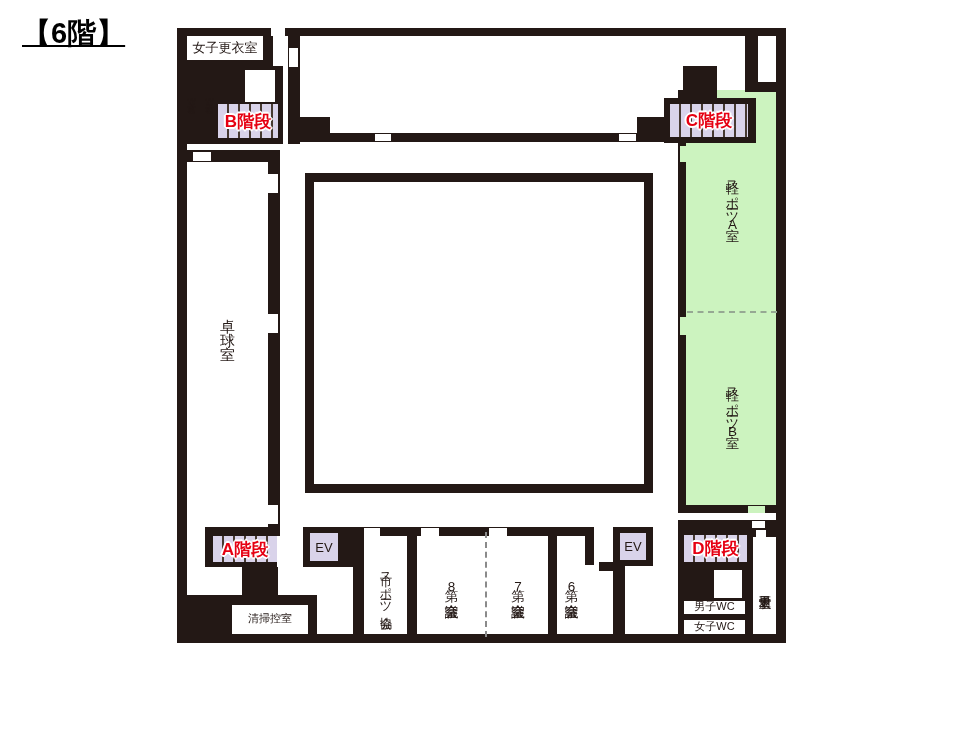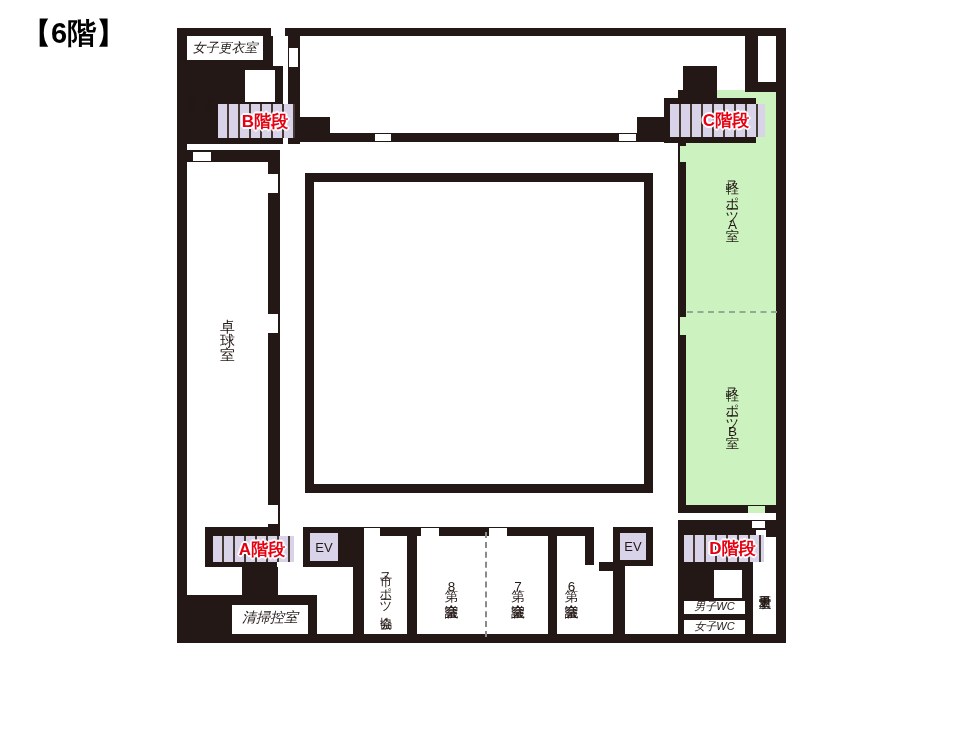--- a/index.html
+++ b/index.html
@@ -4,41 +4,41 @@
 <style>
   html,body{margin:0;padding:0;background:#ffffff;}
   #plan{position:relative;width:960px;height:743px;background:#ffffff;overflow:hidden;
         font-family:"Liberation Sans","DejaVu Sans",sans-serif;color:#1a1a1a;}
   .w{position:absolute;background:#231815;}
   .wh{position:absolute;background:#ffffff;}
   .gn{position:absolute;background:#ccf3bf;}
   .green{position:absolute;background:#ccf3bf;}
   .stair{position:absolute;background:repeating-linear-gradient(to right,
          #d9d3ea 0,#d9d3ea 9px,#463931 9px,#463931 11px);
-         display:flex;align-items:center;justify-content:center;padding-left:17px;}
+         display:flex;align-items:center;justify-content:center;}
   .stair-lbl{color:#e60012;font-weight:bold;font-size:17px;letter-spacing:0px;white-space:nowrap;
          text-shadow:-2px 0 #fff,2px 0 #fff,0 -2px #fff,0 2px #fff,
                      -1px -1px #fff,1px -1px #fff,-1px 1px #fff,1px 1px #fff;}
   .ev{position:absolute;background:#d9d3ea;display:flex;align-items:center;justify-content:center;
       font-size:13px;color:#231815;}
   .lbl{position:absolute;display:flex;align-items:center;justify-content:center;
-       text-align:center;color:#231815;white-space:nowrap;font-style:italic;}
+       text-align:center;color:#231815;white-space:nowrap;}
   .vlbl{position:absolute;display:flex;align-items:center;justify-content:center;
         writing-mode:vertical-rl;text-orientation:upright;color:#231815;white-space:nowrap;}
   .court{position:absolute;border:9px solid #231815;background:#ffffff;}
   .dash-h{position:absolute;border-top:2px dashed #96a893;}
   .dash-v{position:absolute;border-left:2px dashed #8a8a8a;}
   .title{position:absolute;font-size:29px;font-weight:bold;color:#000;}
 </style>
 </head>
 <body>
 
 <div id="plan">
 
-  <div class="title" style="left:22px;top:14px;">【6階】</div>
+  <div class="title" style="left:22px;top:14px;text-decoration:underline;">【6階】</div>
 
   <div class="green" style="left:686px;top:90px;width:92px;height:415px;"></div>
 
   <div class="w" style="left:177px;top:28px;width:94px;height:8px;"></div>
   <div class="w" style="left:285px;top:28px;width:501px;height:8px;"></div>
   <div class="w" style="left:177px;top:28px;width:10px;height:615px;"></div>
   <div class="w" style="left:776px;top:28px;width:10px;height:615px;"></div>
   <div class="w" style="left:177px;top:634px;width:609px;height:9px;"></div>
   <div class="w" style="left:263px;top:28px;width:10px;height:40px;"></div>
   <div class="w" style="left:177px;top:60px;width:96px;height:8px;"></div>
@@ -120,21 +120,21 @@
 
   <div class="ev" style="left:310px;top:533px;width:28px;height:28px;">EV</div>
   <div class="ev" style="left:620px;top:533px;width:26px;height:27px;">EV</div>
 
   <div class="lbl" style="left:187px;top:36px;width:76px;height:24px;font-size:13px;">女子更衣室</div>
   <div class="vlbl" style="left:184px;top:70px;width:14px;height:72px;font-size:9px;">女子WC</div>
   <div class="vlbl" style="left:202px;top:70px;width:14px;height:72px;font-size:9px;">男子WC</div>
   <div class="vlbl" style="left:187px;top:252px;width:80px;height:150px;font-size:15px;letter-spacing:0.9em;">卓球室</div>
   <div class="vlbl" style="left:688px;top:98px;width:88px;height:208px;font-size:13.5px;">軽スポーツ室A</div>
   <div class="vlbl" style="left:688px;top:318px;width:88px;height:182px;font-size:13.5px;">軽スポーツ室B</div>
-  <div class="lbl" style="left:232px;top:603px;width:76px;height:30px;font-size:14px;">清掃控室</div>
+  <div class="lbl" style="left:232px;top:603px;width:76px;height:30px;font-size:11px;">清掃控室</div>
   <div class="vlbl" style="left:364px;top:537px;width:43px;height:97px;font-size:12.5px;">市スポーツ協会</div>
   <div class="vlbl" style="left:417px;top:539px;width:68px;height:94px;font-size:13.5px;">第8会議室</div>
   <div class="vlbl" style="left:487px;top:539px;width:61px;height:94px;font-size:13.5px;">第7会議室</div>
   <div class="vlbl" style="left:557px;top:539px;width:28px;height:94px;font-size:13.5px;">第6会議室</div>
   <div class="lbl" style="left:684px;top:599px;width:61px;height:15px;font-size:11px;">男子WC</div>
   <div class="lbl" style="left:684px;top:619px;width:61px;height:15px;font-size:11px;">女子WC</div>
   <div class="vlbl" style="left:753px;top:539px;width:23px;height:94px;font-size:12.5px;">男子更衣室</div>
 
 </div>
 

